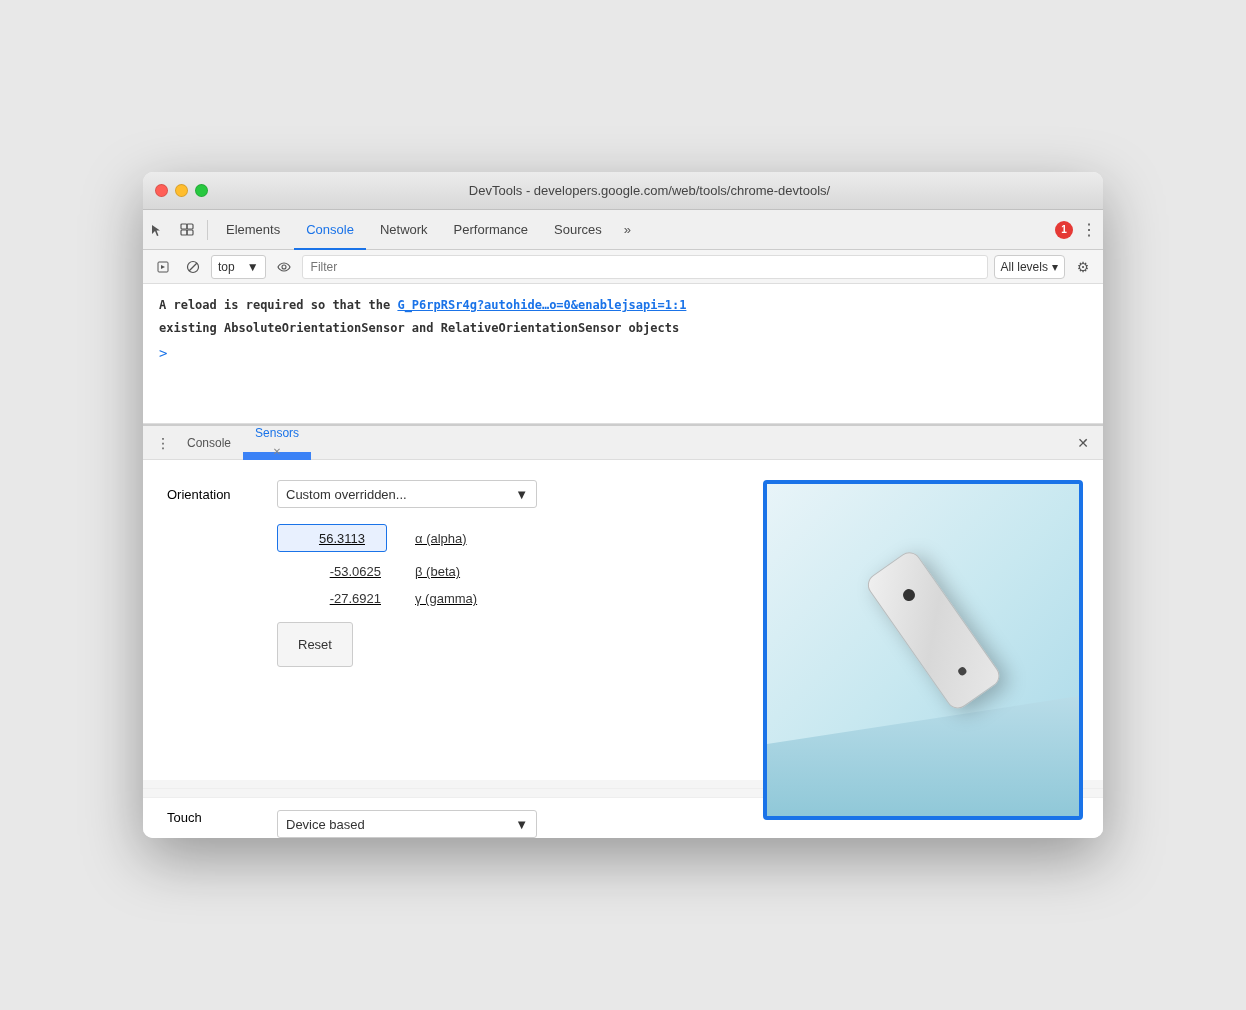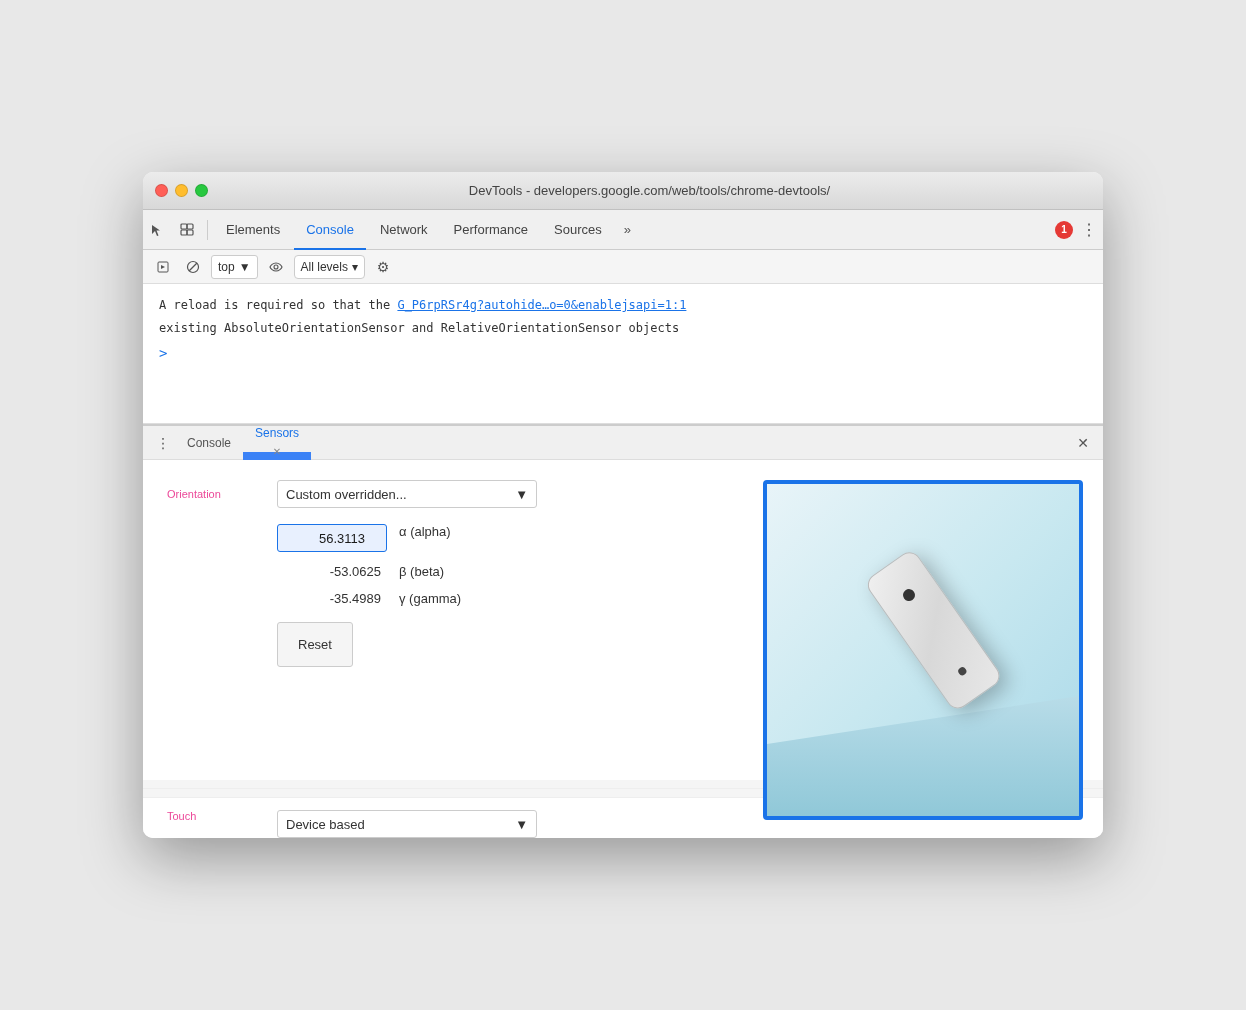--- a/index.html
+++ b/index.html
@@ -159,21 +159,21 @@
       display: flex;
       align-items: center;
       justify-content: center;
       border-radius: 3px;
       font-size: 12px;
       color: #555;
     }
     .context-select {
       display: flex;
       align-items: center;
-      gap: 4px;
+      gap: 12px;
       border: 1px solid #ccc;
       border-radius: 3px;
       padding: 2px 6px;
       font-size: 12px;
       color: #333;
       background: white;
       cursor: pointer;
       height: 24px;
     }
     .filter-input {
@@ -218,20 +218,21 @@
       padding: 12px 16px;
       font-family: 'SFMono-Regular', 'Consolas', 'Monaco', monospace;
       font-size: 12px;
       line-height: 1.6;
       color: #333;
       min-height: 140px;
       border-bottom: 1px solid #ddd;
     }
     .console-message {
       margin-bottom: 4px;
+      font-weight: bold;
     }
     .console-link {
       color: #1a73e8;
       text-decoration: underline;
     }
     .console-prompt {
       color: #1a73e8;
       font-size: 14px;
       margin-top: 4px;
     }
@@ -303,40 +304,42 @@
       min-height: 320px;
     }
 
     .sensor-row {
       display: flex;
       align-items: center;
       margin-bottom: 16px;
     }
     .sensor-label {
       width: 110px;
-      font-size: 11px;
-      color: #ec4899;
+      font-size: 13px;
+      color: #000000;
     }
     .sensor-dropdown {
       display: flex;
       align-items: center;
       border: 1px solid #ccc;
       border-radius: 3px;
       padding: 4px 8px;
       font-size: 13px;
       color: #333;
       background: white;
       cursor: pointer;
       width: 260px;
       justify-content: space-between;
       height: 28px;
     }
     .sensor-value-row {
       display: flex;
-      gap: 12px;
+      align-items: center;
+      gap: 28px;
+      text-decoration: underline;
     }
     .value-input {
       width: 110px;
       border: 1px solid #1a73e8;
       border-radius: 3px;
       padding: 3px 6px;
       font-size: 13px;
       color: #1a1a1a;
       text-align: right;
       background: #e8f0fe;
@@ -507,20 +510,21 @@
     <div class="context-select">
       <span>top</span>
       <span>▼</span>
     </div>
     <button class="console-toolbar-btn">
       <svg width="14" height="10" viewBox="0 0 14 10" fill="none">
         <path d="M7 1C4 1 1.5 3.5 1 5C1.5 6.5 4 9 7 9C10 9 12.5 6.5 13 5C12.5 3.5 10 1 7 1Z" stroke="#555" stroke-width="1.1" fill="none"></path>
         <circle cx="7" cy="5" r="2" stroke="#555" stroke-width="1.1" fill="none"></circle>
       </svg>
     </button>
+    <input class="filter-input" type="text" placeholder="Filter" style="">
     <div class="levels-select">
       <span>All levels</span>
       <span>▾</span>
     </div>
     <button class="gear-btn">⚙</button>
   </div>
 
   <div class="console-output">
     <div class="console-message">
       <span>A reload is required so that the </span><a class="console-link">G_P6rpRSr4g?autohide…o=0&amp;enablejsapi=1:1</a>
@@ -558,21 +562,21 @@
       <div style="margin-left:110px; display:flex; flex-direction:column; gap:12px;">
         <div class="sensor-value-row">
           <input class="value-input" type="number" value="56.3113" style="">
           <span class="value-label">α (alpha)</span>
         </div>
         <div class="sensor-value-row">
           <div class="value-display">-53.0625</div>
           <span class="value-label">β (beta)</span>
         </div>
         <div class="sensor-value-row">
-          <div class="value-display">-35.4989</div>
+          <div class="value-display">-27.6921</div>
           <span class="value-label">γ (gamma)</span>
         </div>
       </div>
 
       
       <button class="reset-btn">Reset</button>
 
       
       <div class="orientation-viz">
         <div class="phone-viz-inner">

